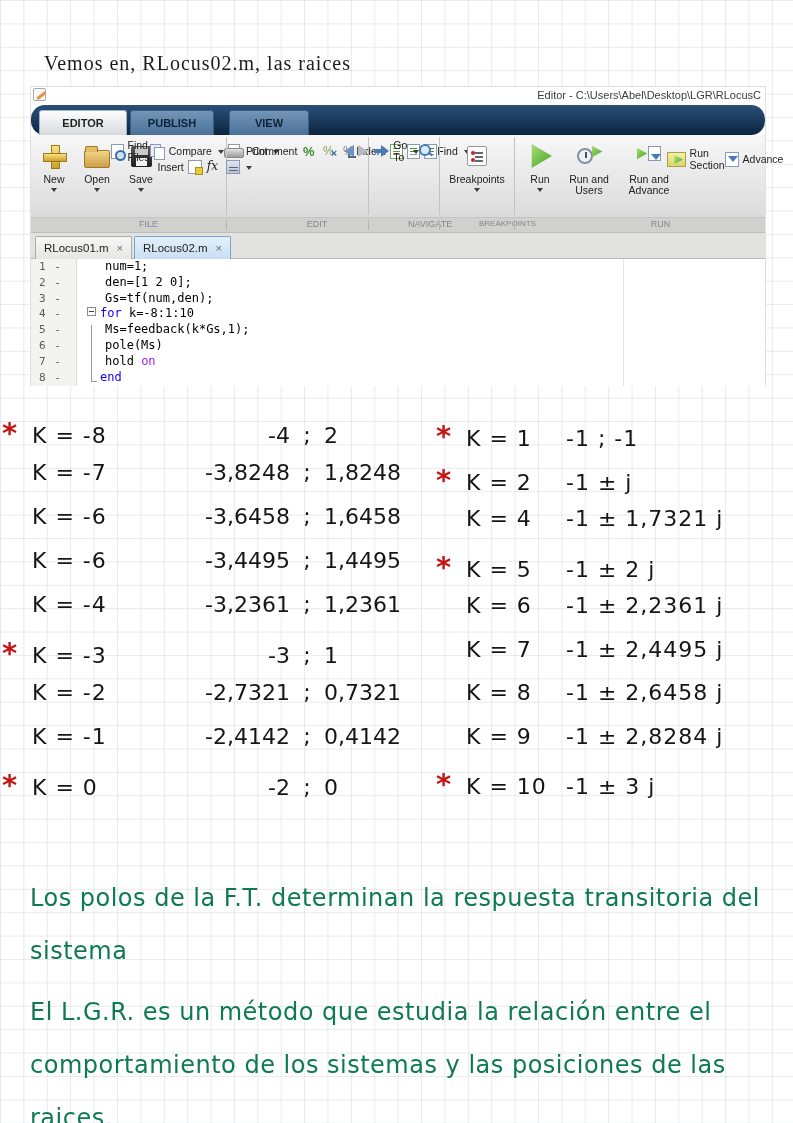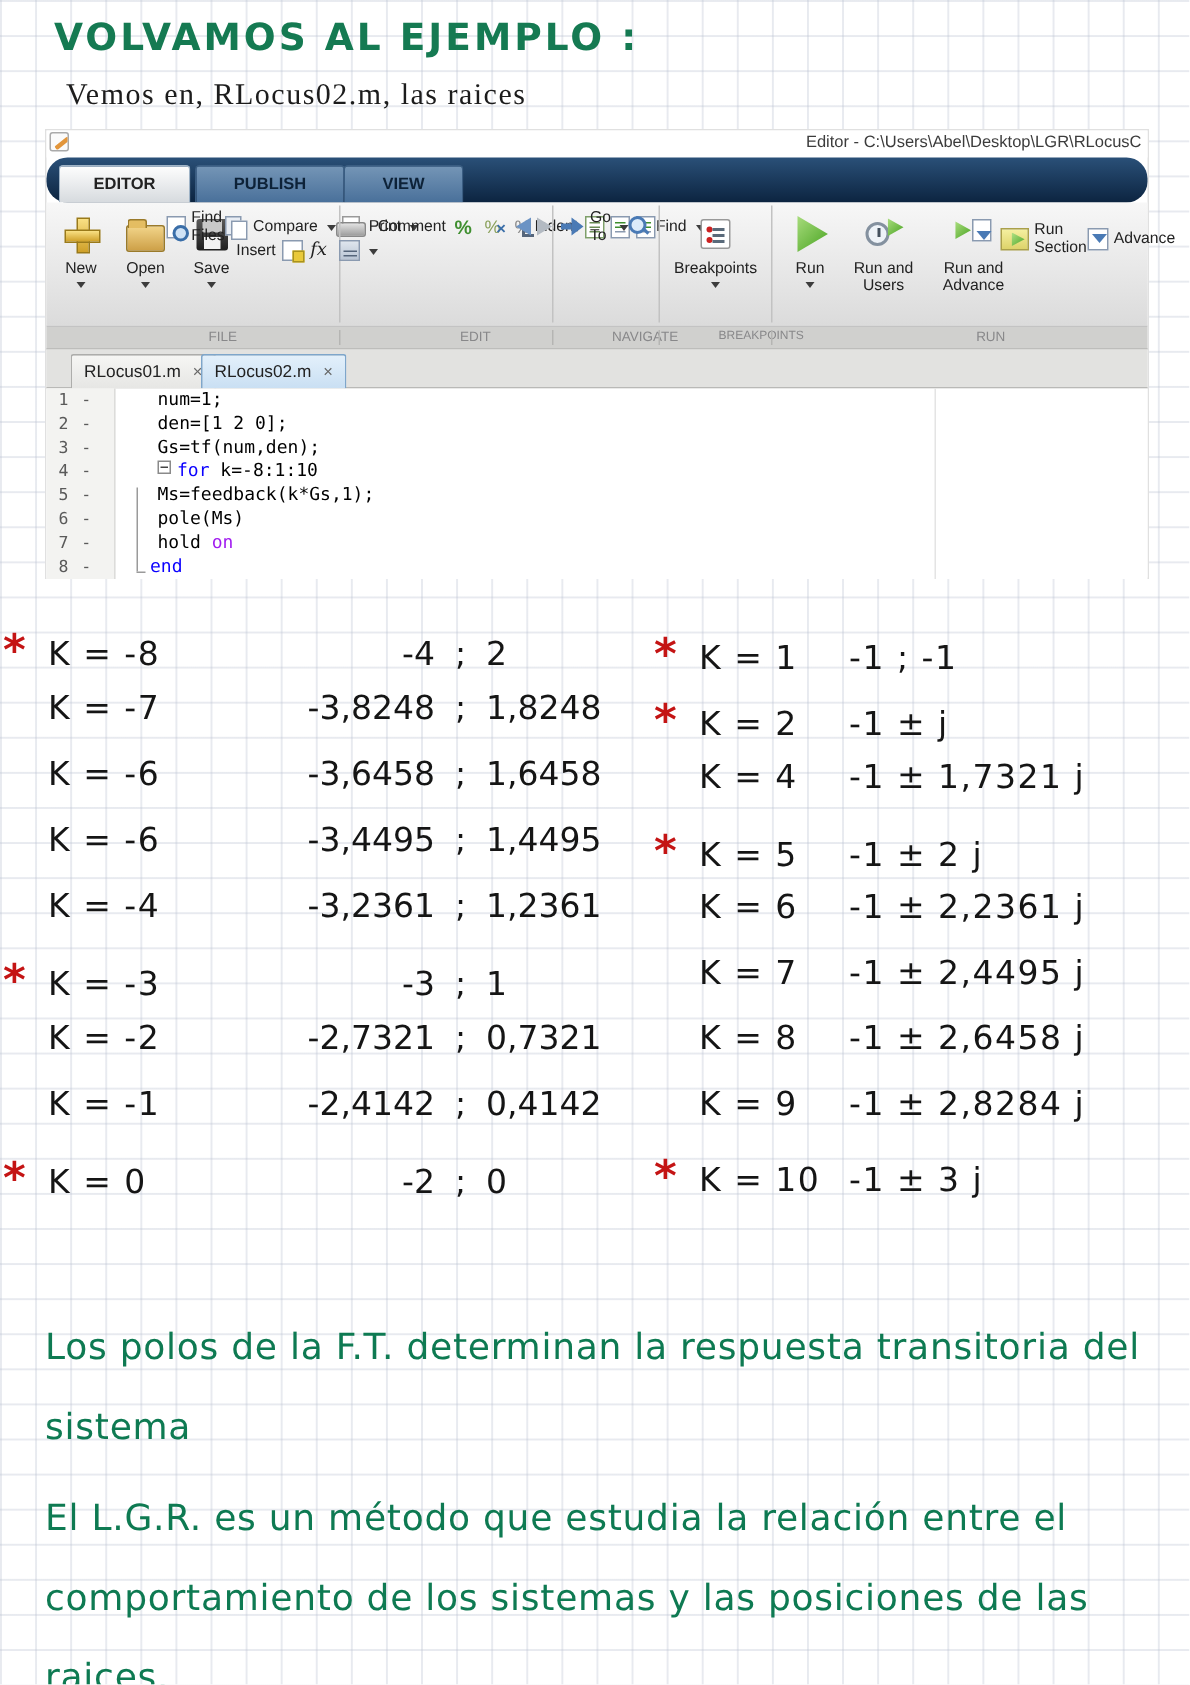--- a/index.html
+++ b/index.html
@@ -25,21 +25,21 @@
   .winicon { position:absolute; left:2px; top:1px; width:13px; height:13px; background:#fafafa;
     border:1px solid #aaa; border-radius:2px; overflow:hidden; }
   .winicon::after { content:""; position:absolute; left:2px; top:5px; width:11px; height:3px;
     background:#e2953a; transform:rotate(-38deg); border-radius:1px; }
   .ml-tabstrip { position:absolute; left:0; top:18px; width:100%; height:30px;
     background:linear-gradient(#2a5078,#0c2440);border-radius:14px; }
   .rtab { position:absolute; top:5px; height:25px; display:flex; align-items:center; justify-content:center;
     font-size:11px; font-weight:bold; border-radius:3px 3px 0 0; cursor:default; }
   .rtab.active { left:8px; width:88px; background:linear-gradient(#fdfdfd,#d6dade); color:#222;
     border:1px solid #9fb3c6; border-bottom:none; }
-  .rtab.blue1 { left:99px; width:100px; }
+  .rtab.blue1 { left:99px; width:84px; }
   .rtab.blue2 { left:198px; width:80px; }
   .rtab.blue { background:linear-gradient(#7495b6,#49709a); color:#0d2238; border:1px solid #3a5d82; border-bottom:none; }
   
   .ml-ribbon { position:absolute; left:0; top:48px; width:100%; height:83px;
     background:linear-gradient(#f7f7f7,#dbdbdb); border-bottom:1px solid #c3c3c3; }
   .rb-div { position:absolute; top:2px; bottom:2px; width:1px; background:#c2c2c2; }
   .ml-labelbar { position:absolute; left:0; top:131px; width:100%; height:15px; background:#d0d0ce;
     border-bottom:1px solid #bdbdbb; }
   .seclabel { position:absolute; top:1px; font-size:9px; color:#88888a; text-align:center;padding-left:40px; }
   .lb-div { position:absolute; top:2px; bottom:2px; width:1px; background:#b5b5b3; }
@@ -131,21 +131,21 @@
   .dtab .x { font-size:11px; color:#666; cursor:pointer; }
   
   .ml-code { position:absolute; left:0; top:172px; width:100%; height:127px; background:#fff;
     font-family:"DejaVu Sans Mono","Liberation Mono",monospace; font-size:12px; }
   .gutterbg { position:absolute; left:0; top:0; bottom:0; width:46px; background:#f3f3f1; border-right:1px solid #dcdcda; }
   .limitline { position:absolute; left:592px; top:0; bottom:0; width:1px; background:#e4e4e4; }
   .cl { position:relative; display:flex; height:15.8px; line-height:15.8px; }
   .cl:first-child { margin-top:4px; }
   .ln { flex:none; width:46px; text-align:left; padding-left:8px; color:#5a5a5a; font-size:11px; letter-spacing:1px; }
   .ct { white-space:pre; color:#000; padding-left:28px; }
-  .ct.outd { padding-left:28px; } .ct.outd2 { padding-left:23px; }
+  .ct.outd { padding-left:10px; } .ct.outd2 { padding-left:23px; }
   .kw { color:#0b00ff; } .str { color:#a11cf0; }
   .fold { display:inline-block; width:9px; height:9px; border:1px solid #8a8a8a; background:#fff;
     vertical-align:1px; margin-right:4px; position:relative; }
   .fold::after { content:""; position:absolute; left:1px; top:3px; width:5px; height:1px; background:#444; }
   .fold-line { position:absolute; left:60px; top:66px; width:1px; height:56px; background:#9a9a9a; }
   .fold-foot { position:absolute; left:60px; top:122px; width:6px; height:1px; background:#9a9a9a; }
   
   .roots { position:absolute; font-family:"DejaVu Sans",sans-serif; color:#151515; }
   .roots.left { left:2px; top:416px; width:420px; }
   .roots.right { left:436px; top:419px; width:356px; }
@@ -161,21 +161,20 @@
   
   .note { position:absolute; left:30px; color:#0e7a52; font-family:"DejaVu Sans",sans-serif; font-size:24px; line-height:53px; letter-spacing:0.5px; }
   .note.n1 { top:872px; width:745px; }
   .note.n2 { top:986px; width:755px; }
 </style>
 </head>
 <body>
 
 <div class="page">
 
-  <div class="hand hand-title">VOLVAMOS AL EJEMPLO :</div>
   <div class="hand hand-sub">Vemos en, RLocus02.m, las raices</div>
 
   <div class="mlw">
     <div class="ml-titlebar">
       <span class="winicon"></span>
       <span class="ml-title">Editor - C:\Users\Abel\Desktop\LGR\RLocusC</span>
     </div>
 
     <div class="ml-tabstrip">
       <div class="rtab active">EDITOR</div>
@@ -317,21 +316,21 @@
       <span class="seclabel" style="left:195px;width:142px;">EDIT</span>
       <span class="lb-div" style="left:337px;"></span>
       <span class="seclabel" style="left:337px;width:71px;">NAVIGATE</span>
       <span class="lb-div" style="left:408px;"></span>
       <span class="seclabel" style="left:408px;width:75px;font-size:8px;">BREAKPOINTS</span>
       <span class="lb-div" style="left:483px;"></span>
       <span class="seclabel" style="left:483px;width:253px;">RUN</span>
     </div>
 
     <div class="ml-doctabs">
-      <div class="dtab" style="left:16px;">
+      <div class="dtab" style="left:4px;">
         <span>RLocus01.m</span>
         <span class="x">×</span>
       </div>
       <div class="dtab active" style="left:103px;">
         <span>RLocus02.m</span>
         <span class="x">×</span>
       </div>
     </div>
 
     <div class="ml-code">

